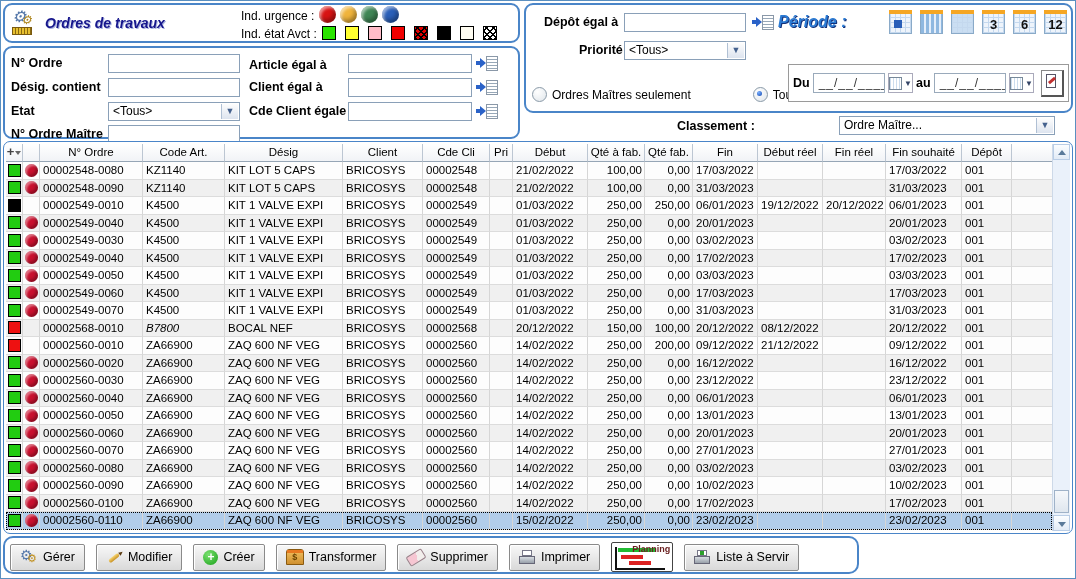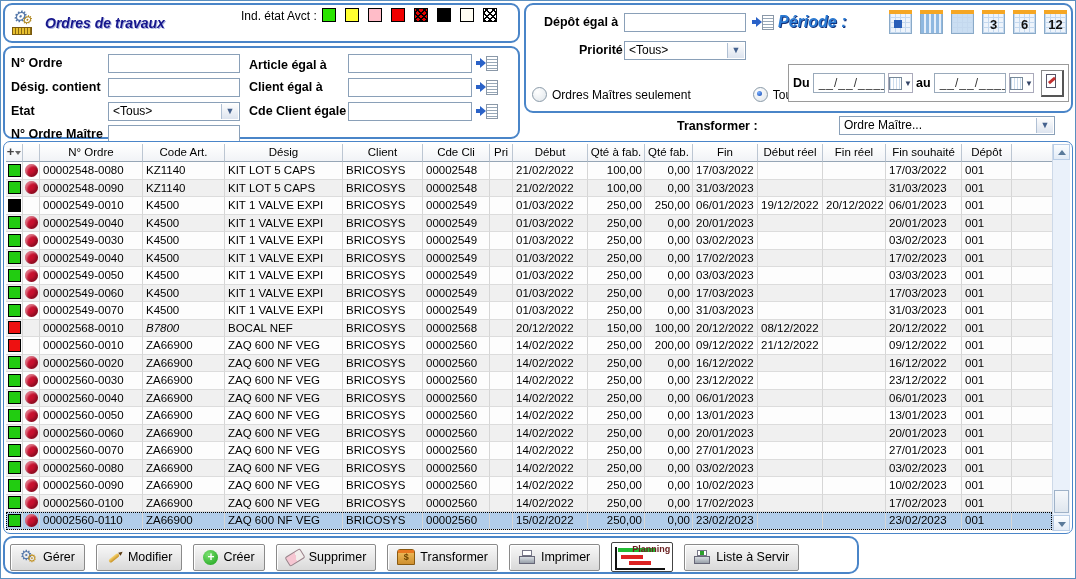--- a/index.html
+++ b/index.html
@@ -163,20 +163,24 @@
 
   <div class="panel" id="panelTitle">
     <span id="appIcon">
       <i class="g1">⚙</i>
         <i class="g2">⚙</i>
         <i class="base"></i>
     </span>
     <span id="pageTitle">Ordres de travaux</span>
     <div id="indBlock">
       <div class="indrow">
+        <span class="indlab">Ind. urgence :</span>
+        <span id="urg-dots"><span class="dot" style="background: rgb(216, 20, 20);"></span><span class="dot" style="background: rgb(240, 180, 60);"></span><span class="dot" style="background: rgb(63, 134, 85);"></span><span class="dot" style="background: rgb(42, 95, 184);"></span></span>
+      </div>
+      <div class="indrow">
         <span class="indlab">Ind. état Avct :</span>
         <span id="avct-squares"><span class="avsq" style="background-color: rgb(42, 228, 0);"></span><span class="avsq" style="background-color: rgb(255, 255, 48);"></span><span class="avsq" style="background-color: rgb(255, 188, 200);"></span><span class="avsq" style="background-color: rgb(240, 0, 0);"></span><span class="avsq hatch" style="background-color: rgb(224, 0, 0);"></span><span class="avsq" style="background-color: rgb(0, 0, 0);"></span><span class="avsq" style="background-color: rgb(255, 253, 242);"></span><span class="avsq hatch" style="background-color: rgb(255, 255, 255);"></span></span>
       </div>
     </div>
   </div>
 
   <div class="panel" id="panelFilters">
     <span class="flab" style="left:6px;top:8px">N° Ordre</span>
     <input class="tinput" style="left: 103px; top: 6px; width: 132px;">
     <span class="flab" style="left:6px;top:32px">Désig. contient</span>
@@ -256,21 +260,21 @@
       <span class="dulab">au</span>
       <span class="dateinp">__/__/____</span>
       <span class="calbtn">
           <i class="minical"></i>
           <span class="ddarr">▼</span>
         </span>
       <span class="clearbtn"></span>
     </div>
   </div>
 
-  <span id="classementLabel">Transformer :</span>
+  <span id="classementLabel">Classement :</span>
   <div class="fsel" id="classementSel" style="position:absolute">
     <span>Ordre Maître...</span>
     <span class="arrowbtn">▼</span>
   </div>
 
   <div class="panel" id="tablePanel">
     <div id="thead">
       <span class="hc" style="width:17px"><span class="pluscorner">+</span></span>
       <span class="hc" style="width:17px"></span>
     <span class="hc" style="width: 103px;">N° Ordre</span>
@@ -783,26 +787,26 @@
         </button>
         <button class="btn">
           <span class="ic ic-pencil"></span>
           <span>Modifier</span>
         </button>
         <button class="btn">
           <span class="ic ic-create-plus"></span>
           <span>Créer</span>
         </button>
         <button class="btn">
+          <span class="ic ic-transform-machine"></span>
+          <span>Transformer</span>
+        </button>
+        <button class="btn">
           <span class="ic ic-eraser"></span>
           <span>Supprimer</span>
-        </button>
-        <button class="btn">
-          <span class="ic ic-transform-machine"></span>
-          <span>Transformer</span>
         </button>
         <button class="btn">
           <span class="ic ic-printer"></span>
           <span>Imprimer</span>
         </button>
         <button class="btn btn-planning">
           <span class="gantt"></span>
           <span class="plab">Planning</span>
         </button>
         <button class="btn">

